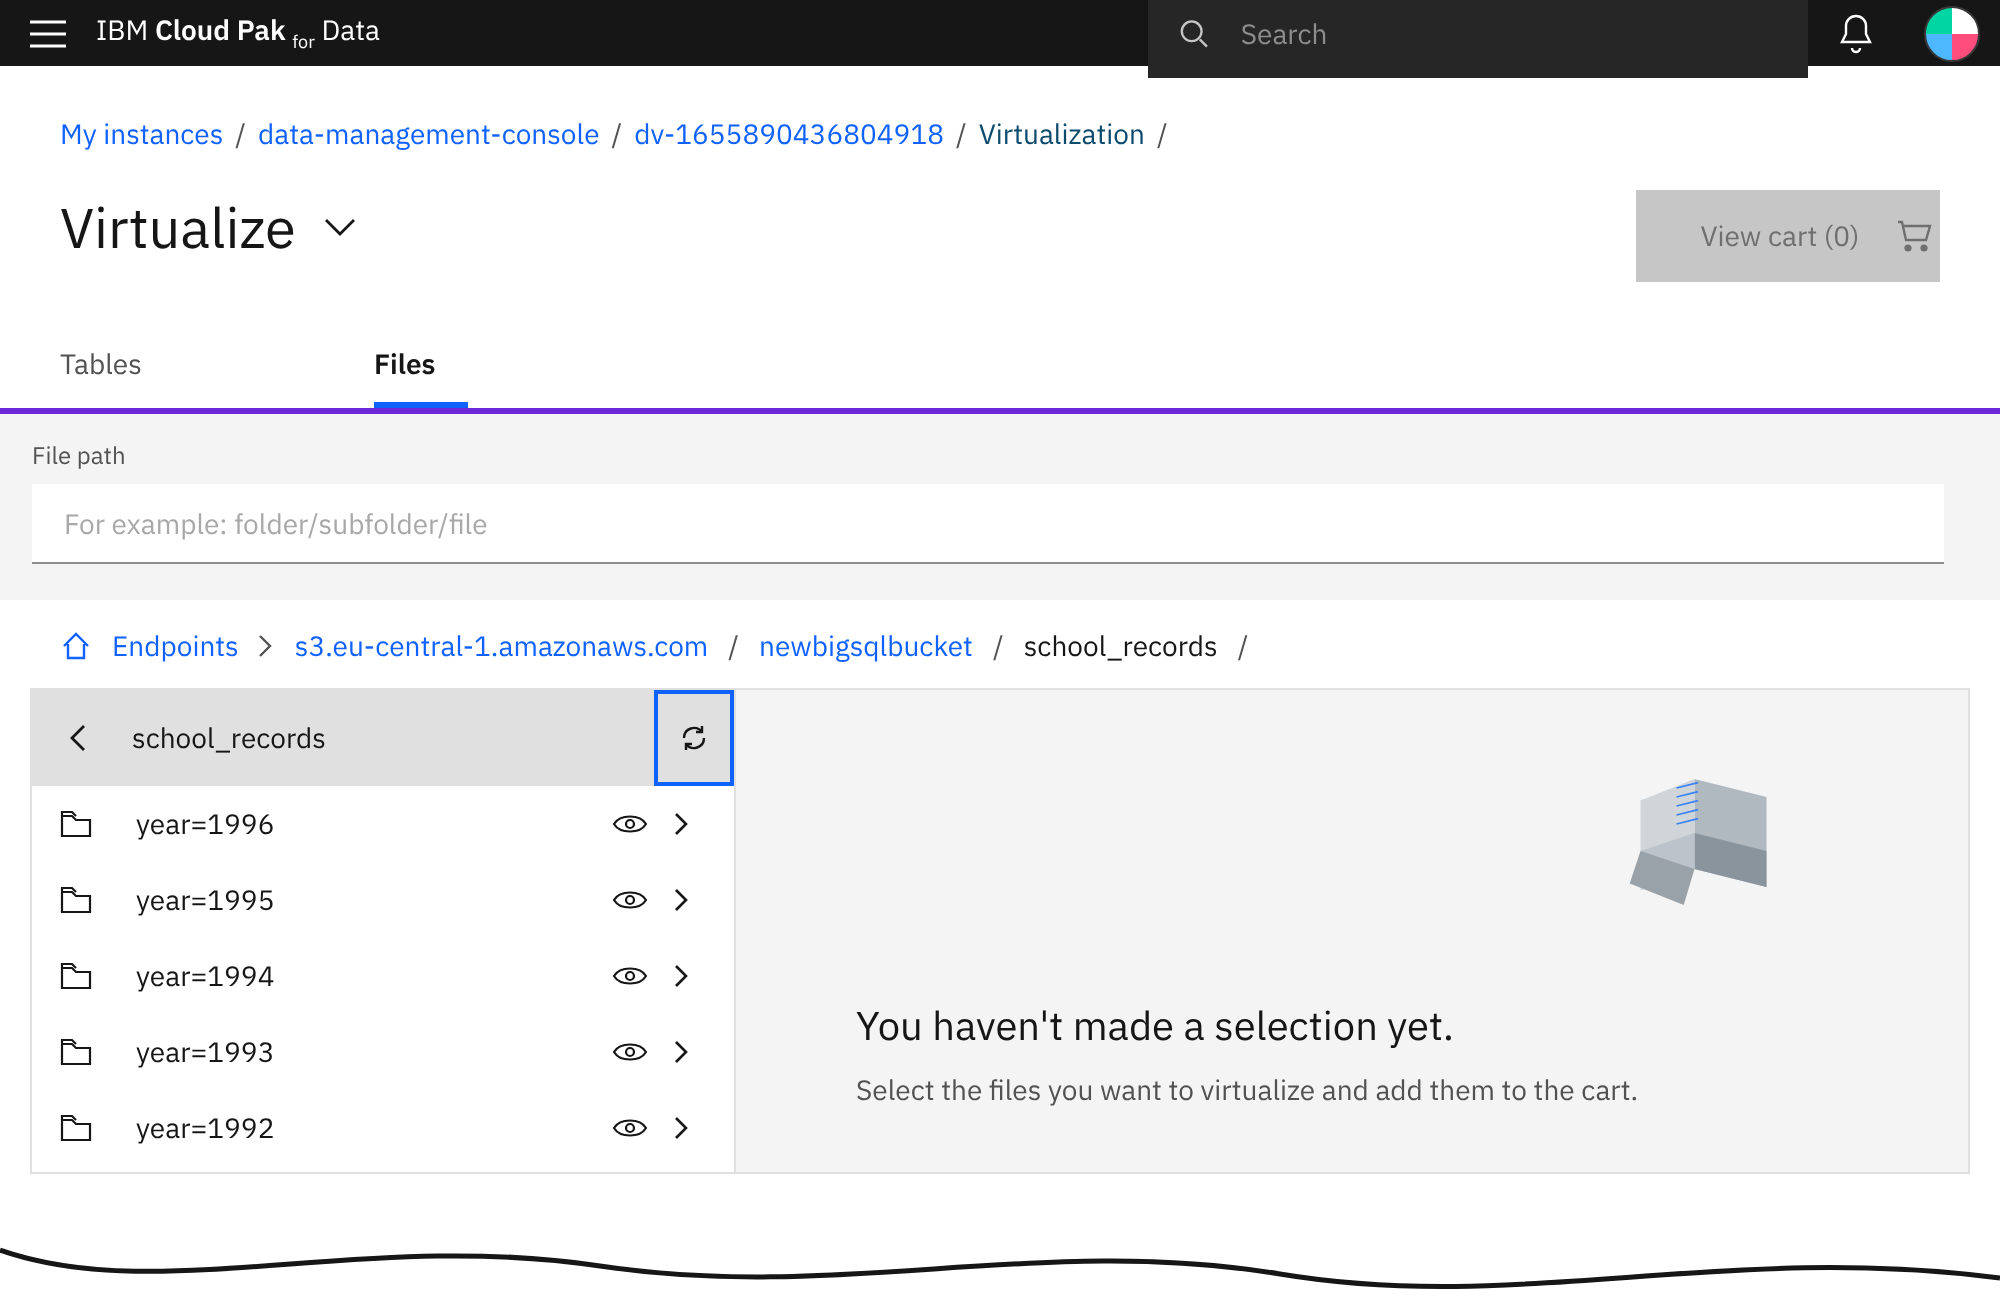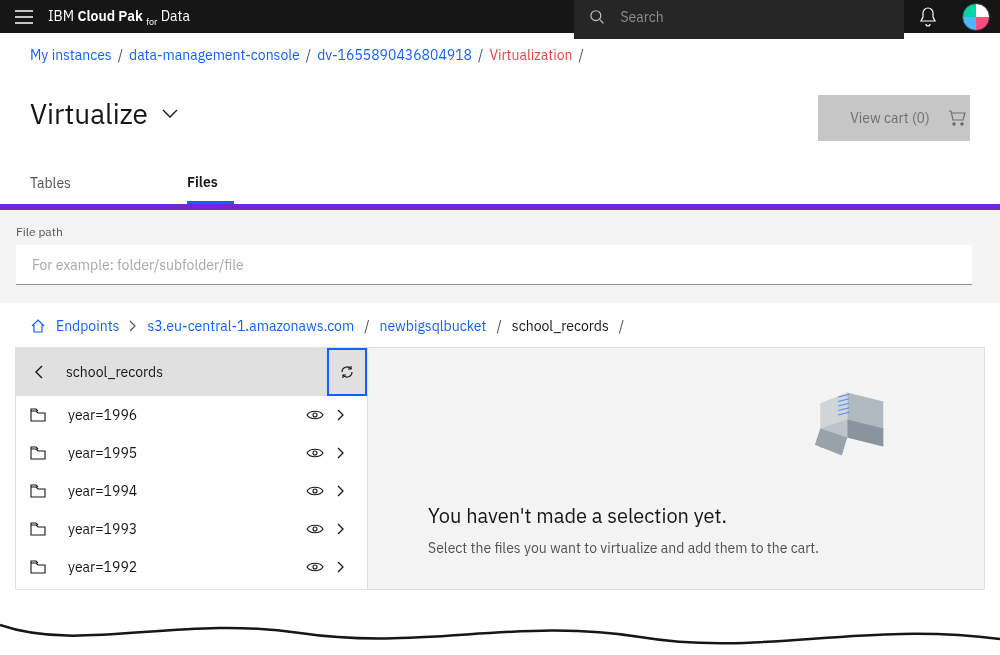--- a/index.html
+++ b/index.html
@@ -12,34 +12,34 @@
   .topbar .brand b { font-weight: 600; }
   .topbar .spacer { flex: 1; }
   .topbar .search-wrap { display:flex; align-items:center; background:#262626; height:45px; width:330px; padding:0 16px; }
   .topbar .search-wrap svg { margin-right:16px; }
   .topbar .search-wrap input { background:transparent; border:none; color:#c6c6c6; font-size:14px; outline:none; width:100%; }
   .topbar .search-wrap input::placeholder { color:#8d8d8d; }
   .topbar .iconbtn { width:48px; height:45px; display:flex; align-items:center; justify-content:center; cursor:pointer; }
   .avatar { width:28px; height:28px; border-radius:50%; background: conic-gradient(#fff 0 25%, #ff4d7d 25% 50%, #4db8ff 50% 75%, #00d6a4 75% 100%); border:1px solid #393939;}
 
   
-  .crumbs { height:44px; display:flex; align-items:center; padding:0 30px; font-size:14px; border-bottom:1px solid transparent; }
+  .crumbs { height:44px; display:flex; align-items:flex-end; padding:0 30px; font-size:14px; border-bottom:1px solid transparent; }
   .crumbs a { color:#0f62fe; text-decoration:none; }
   .crumbs .sep { color:#525252; margin:0 6px; }
-  .crumbs .cur { color:#ef4444; }
+  .crumbs .cur { color:#0c4a6e; }
 
   
   .page-head { display:flex; align-items:flex-start; padding: 18px 30px 20px 30px; }
   .page-title { font-size:28px; font-weight:400; color:#161616; display:flex; align-items:center; gap:14px; }
   .page-head .grow { flex:1; }
   .view-cart { background:#c6c6c6; color:#6f6f6f; font-size:14px; height:46px; width:152px; display:flex; align-items:center; justify-content:center; gap:18px;padding-left:28px; }
   .view-cart svg { stroke:#6f6f6f; }
 
   
-  .tabs { display:flex; padding-left:30px; border-bottom:6px solid #6d28d9; gap:0;align-items:center; }
+  .tabs { display:flex; padding-left:30px; border-bottom:3px solid #6d28d9; gap:0; }
   .tab { padding:12px 16px 10px 0; margin-right:100px; font-size:14px; color:#525252; cursor:pointer; border-bottom:2px solid transparent; }
   .tab.active { font-weight:600; color:#161616; border-bottom:3px solid #0f62fe; }
 
   
   .filepath-panel { background:#f4f4f4; padding:14px 28px 18px 16px; margin:0; }
   .filepath-label { font-size:12px; color:#525252; margin-bottom:6px; }
   .filepath-input { width:100%; height:40px; background:#fff; border:none; border-bottom:1px solid #8d8d8d; padding:0 16px; font-size:14px; color:#161616; }
   .filepath-input::placeholder { color:#a8a8a8; }
 
   

